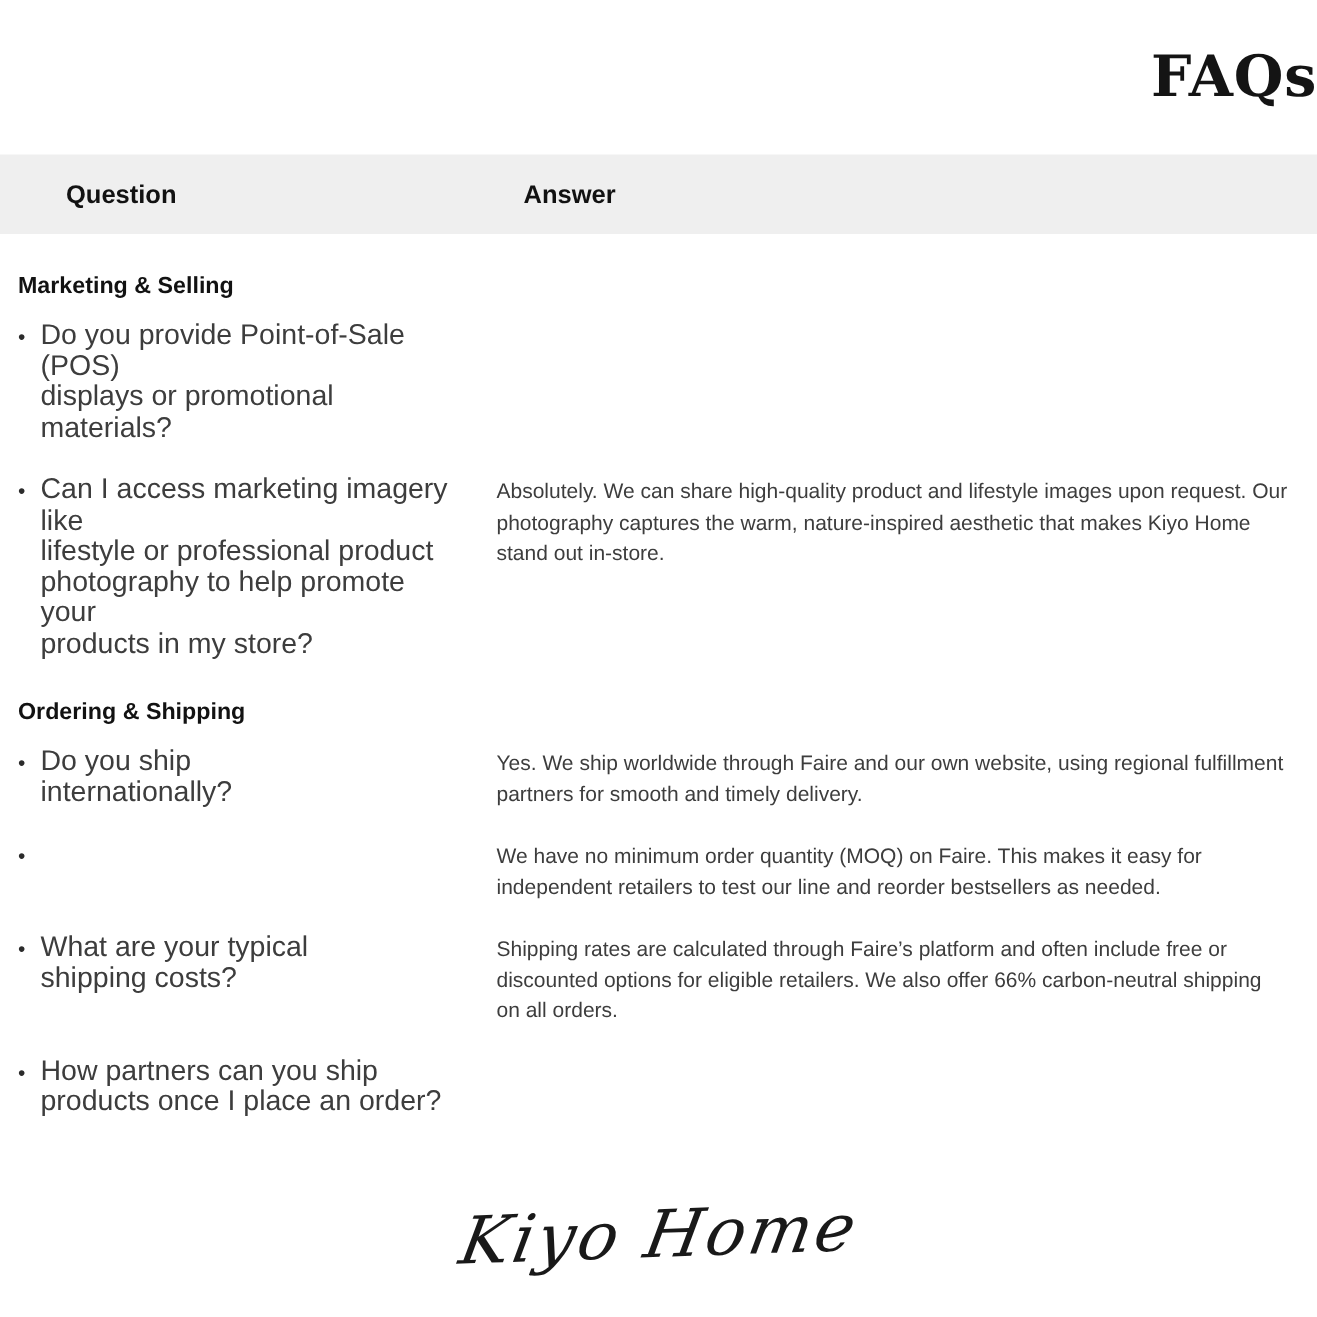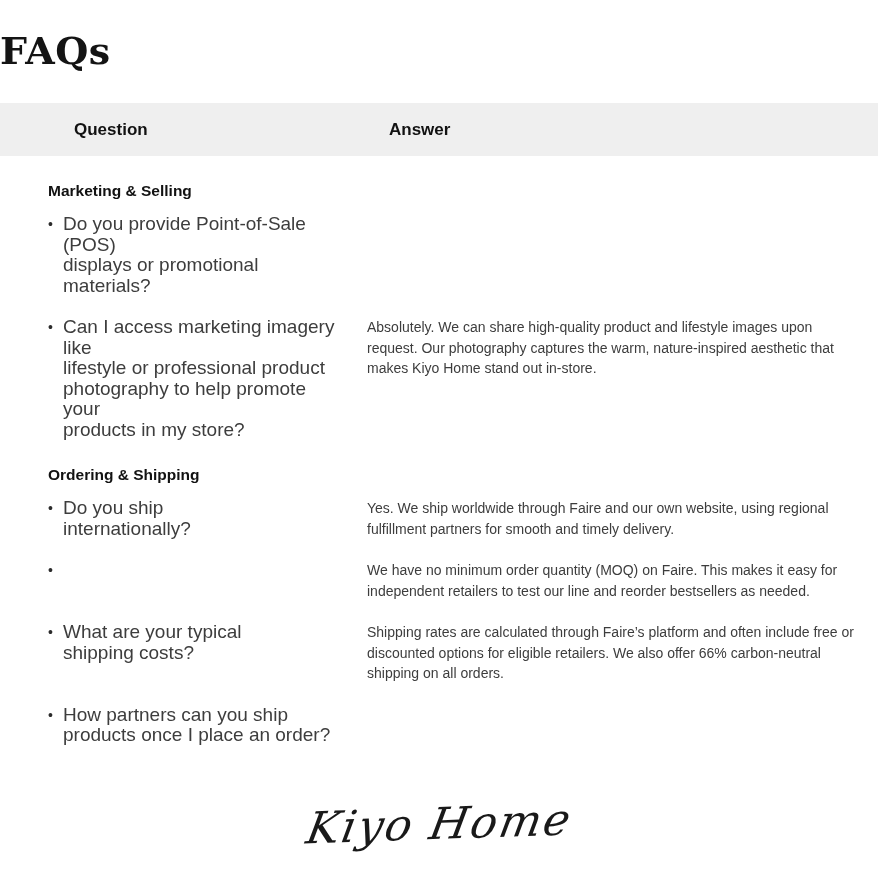--- a/index.html
+++ b/index.html
@@ -4,49 +4,48 @@
 <style>
   * { margin: 0; padding: 0; box-sizing: border-box; }
   html, body {
     width: 878px; height: 878px;
     background: #ffffff;
     font-family: "Liberation Sans", sans-serif;
     color: #3d3d3d;
     overflow: hidden;
   }
   .page-title {
-    text-align: left;
+    text-align: right;
     padding-top: 28px;
     font-family: "DejaVu Serif", serif;
     font-weight: 700;
     font-size: 38px;
     line-height: 46px;
     letter-spacing: 0.5px;
     color: #141414;
+    margin-left: 12px;
   }
   .header-band {
     margin-top: 29px;
     height: 53px;
     background: #efefef;
     display: flex;
     align-items: center;
   }
   .header-band .col-q {
     width: 349px;
-    padding-left: 34px;
-    margin-left: 40px;
+    padding-left: 44px;
   }
   .band-label {
     font-weight: 700;
     font-size: 17px;
     color: #121212;
   }
   .content {
     padding: 0 12px;
-    margin-left: 36px;
   }
   .section + .section { margin-top: 18px; }
   .section-title {
     margin: 26px 0 14px 0;
     font-weight: 700;
     font-size: 15.5px;
     color: #121212;
   }
   .faq-row {
     display: flex;

